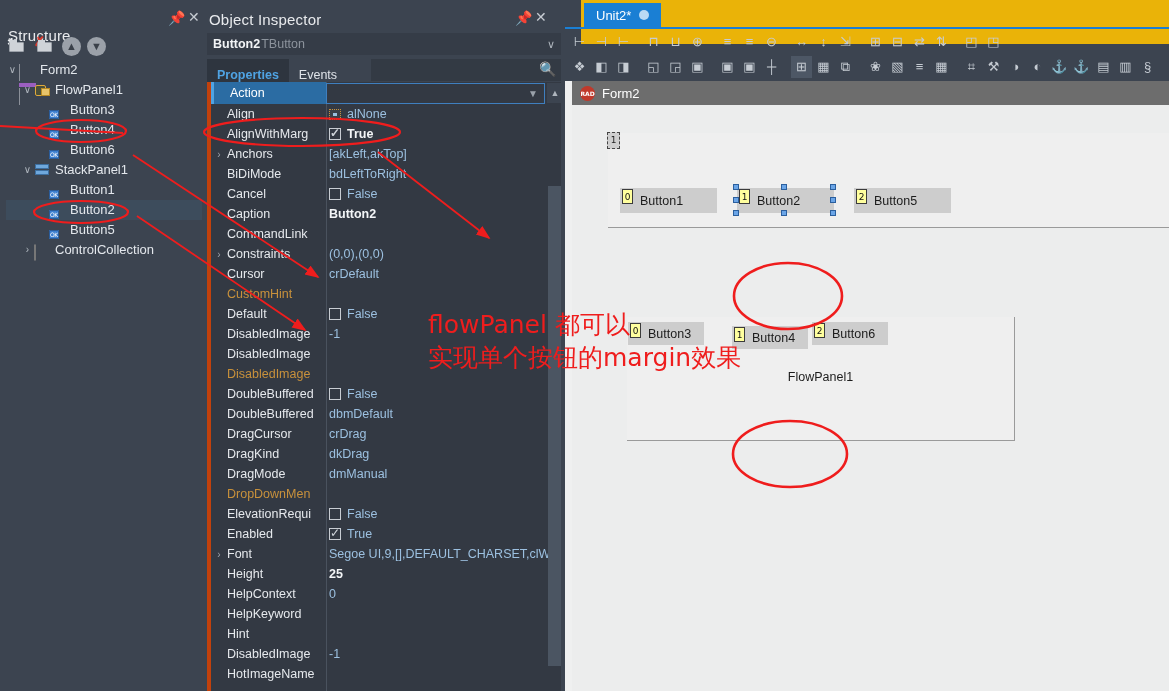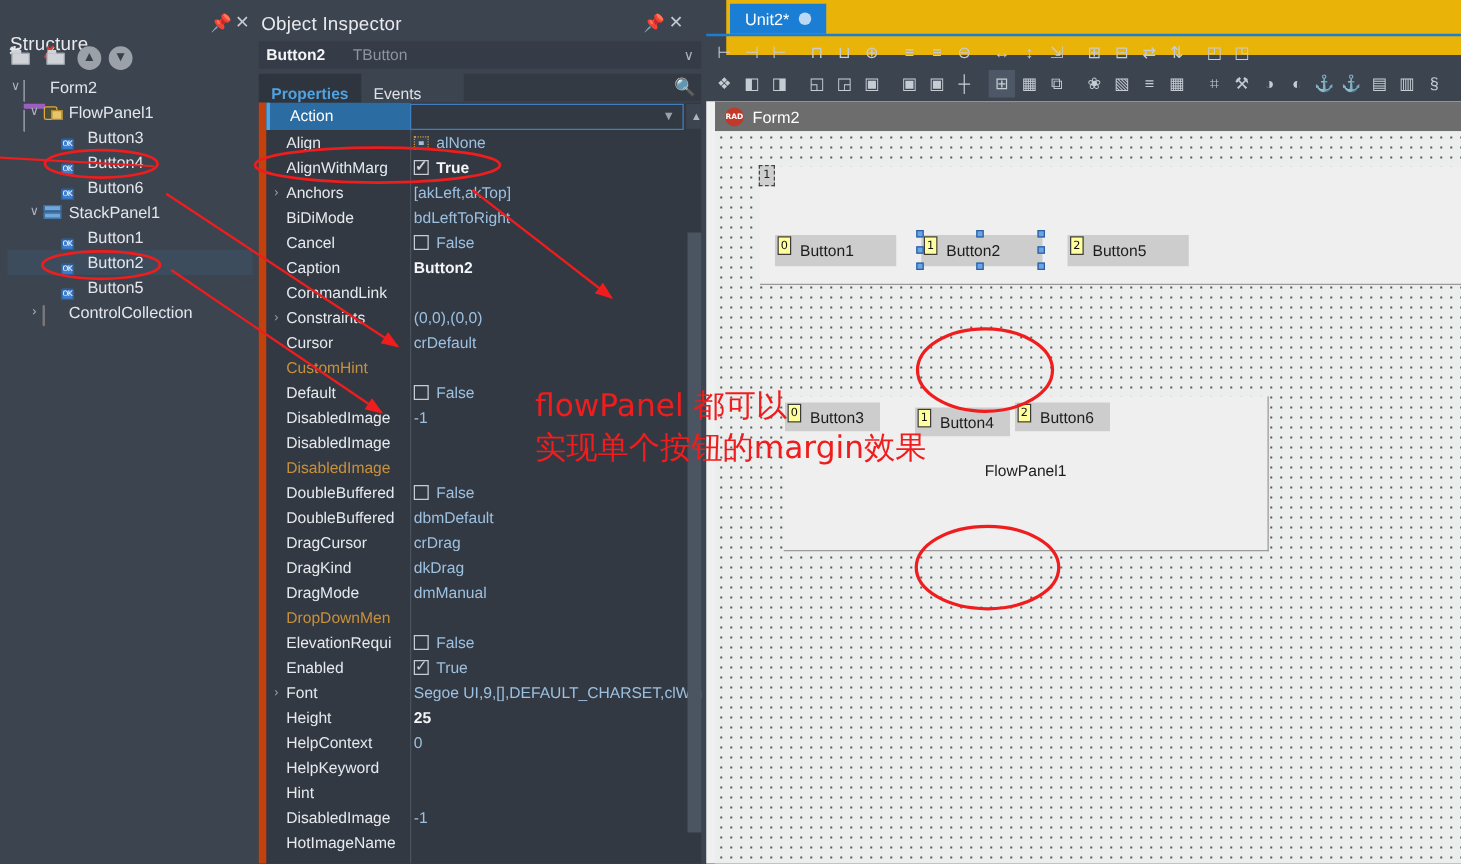--- a/index.html
+++ b/index.html
@@ -126,21 +126,21 @@
   #inspector .title { left: 6px; top: 11px; text-align: right; }
   #oi-pin { left: 312px; top: 11px; }
   #oi-close { left: 332px; top: 10px; }
 
   #oi-objrow {
     position: absolute; left: 4px; top: 33px; width: 354px; height: 22px;
     background: #353c47; display: flex; align-items: center; padding: 0 6px;
     font-size: 12.5px;
   }
   #oi-objrow .objname { color: #f2f4f6; font-weight: bold; }
-  #oi-objrow .objclass { color: #8d949d; margin-left: 22px; }
+  #oi-objrow .objclass { color: #8d949d; margin-left: 1px; }
   #oi-objrow .drop { margin-left: auto; color: #aeb5bd; font-size: 11px; }
 
   #oi-tabs {
     position: absolute; left: 4px; top: 59px; width: 354px; height: 22px;
     display: flex; align-items: stretch;
   }
   .oi-tab {
     padding: 16px 10px; display: flex; align-items: center;
     font-size: 12.5px; cursor: pointer;
   }
@@ -155,21 +155,21 @@
     outline: none; color: #e6e9ed; font-size: 12px; padding: 0 24px 0 6px;
     font-family: "Liberation Sans", sans-serif;
   }
   #oi-search .mag {
     position: absolute; right: 4px; top: 2px; color: #4fa3e3; font-size: 14px;
     pointer-events: none;
   }
 
   #oi-grid {
     position: absolute; left: 4px; top: 82px; width: 354px; height: 609px;
-    background: #333943; overflow: hidden; border-left: 6px solid #c2410c;
+    background: #333943; overflow: hidden; border-left: 4px solid #c2410c;
   }
   .prow {
     position: relative; height: 20px; display: flex; align-items: center;
     font-size: 12.5px;
   }
   .pexp { width: 16px; text-align: center; color: #9aa1aa; font-size: 10px; flex: none; }
   .pname {
     width: 100px; overflow: hidden; white-space: nowrap;
     color: #e6e9ed; flex: none;
   }

